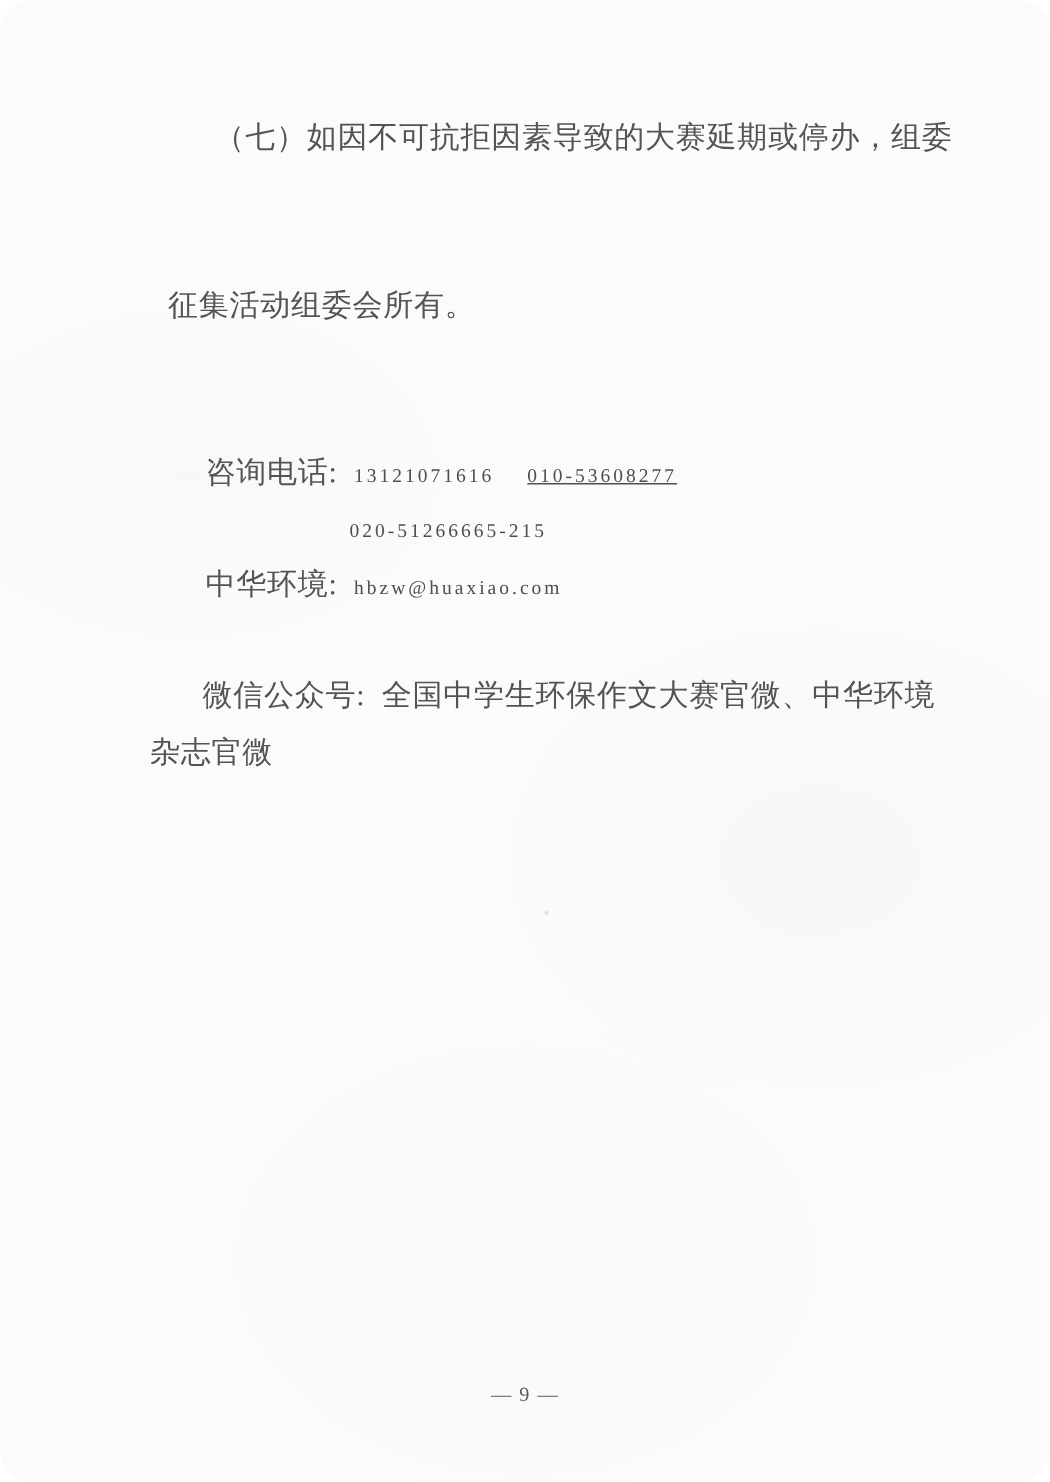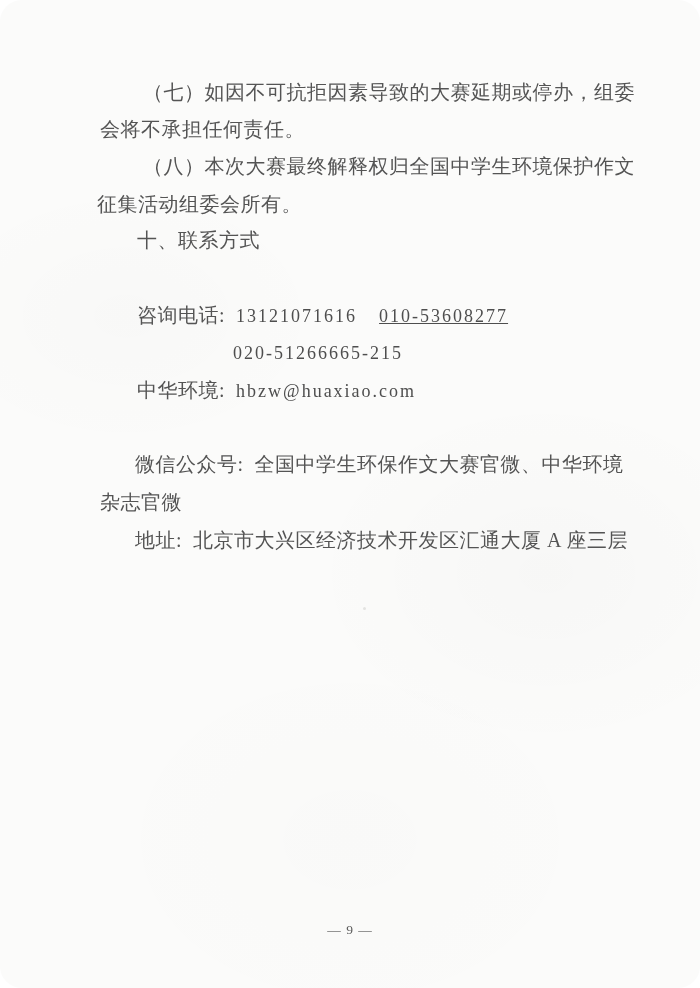--- a/index.html
+++ b/index.html
@@ -27,21 +27,21 @@
   .line {
     position: absolute;
     white-space: nowrap;
     font-size: 20px;
     line-height: 26px;
     letter-spacing: 0.5px;
     color: #545454;
   }
   .latin {
     font-family: "Liberation Serif", "DejaVu Serif", serif;
-    font-size: 18px;
+    font-size: 13px;
     letter-spacing: 2px;
     color: #4e4e4e;
   }
   .val-gap {
     margin-left: 11px;
   }
   .num-gap {
     margin-left: 22px;
     text-decoration: underline;
   }
@@ -65,27 +65,24 @@
     background: #e3e3e1;
   }
 </style>
 </head>
 <body>
 
 <div class="page">
 
   <div class="line" style="top:79px; left:143px">（七）如因不可抗拒因素导致的大赛延期或停办，组委</div>
 
-  <div class="line" style="top:116px; left:100px">会将不承担任何责任。</div>
 
-  <div class="line" style="top:153px; left:143px">（八）本次大赛最终解释权归全国中学生环境保护作文</div>
 
-  <div class="line" style="top:191px; left:97px">征集活动组委会所有。</div>
+  <div class="line" style="top:191px; left:112px">征集活动组委会所有。</div>
 
-  <div class="line" style="top:227px; left:137px">十、联系方式</div>
 
 
   <div class="line" style="top:302px; left:137px">
     <span>咨询电话:</span><span class="latin val-gap">13121071616</span><span class="latin num-gap">010-53608277</span>
   </div>
 
   <div class="line" style="top:339px; left:233px">
     <span class="latin">020-51266665-215</span>
   </div>
 
@@ -93,21 +90,18 @@
     <span>中华环境:</span><span class="latin val-gap">hbzw@huaxiao.com</span>
   </div>
 
 
   <div class="line" style="top:451px; left:135px">
     <span>微信公众号:</span><span class="val-gap">全国中学生环保作文大赛官微、中华环境</span>
   </div>
 
   <div class="line" style="top:489px; left:100px">杂志官微</div>
 
-  <div class="line" style="top:527px; left:135px">
-    <span>地址:</span><span class="val-gap">北京市大兴区经济技术开发区汇通大厦 A 座三层</span>
-  </div>
 
   <div class="scan-speck"></div>
 
   <div class="page-number">— 9 —</div>
 
 </div>
 
 </body></html>

